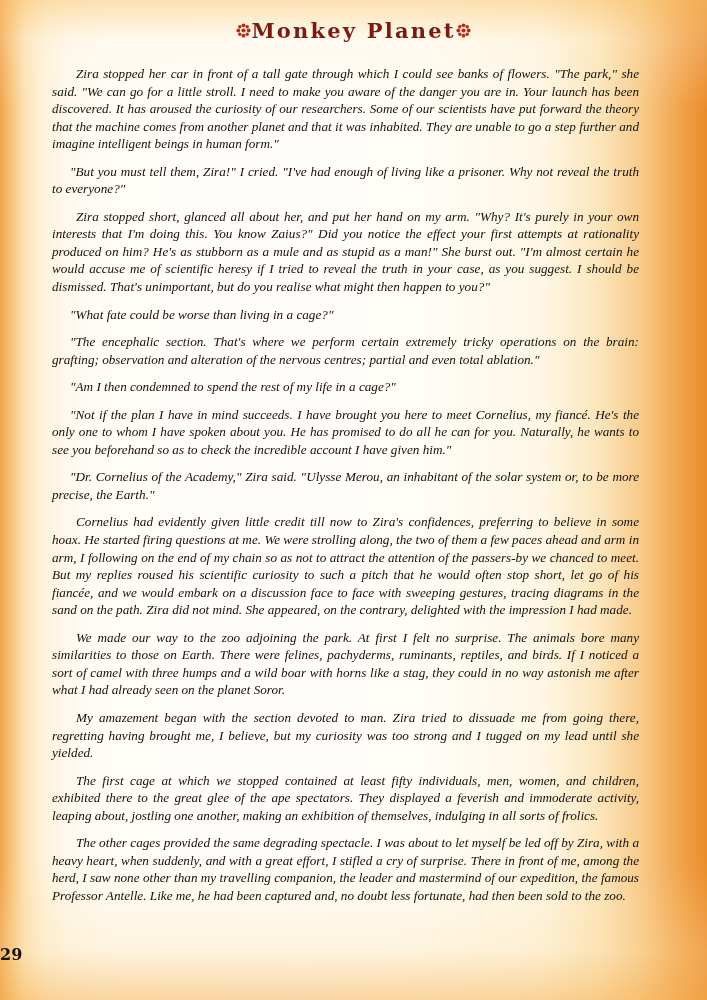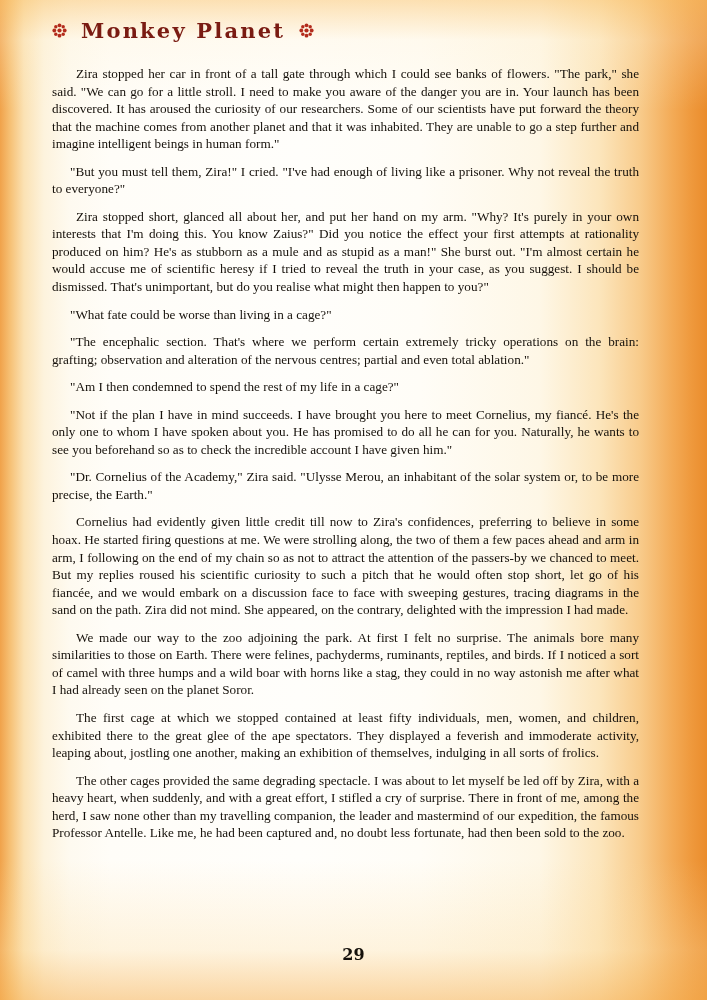--- a/index.html
+++ b/index.html
@@ -51,22 +51,21 @@
   .content {
     position: relative;
     z-index: 2;
     padding: 18px 52px 0 52px;
   }
   .header {
     text-align: center;
     margin: 0 0 22px 0;
     display: flex;
     align-items: center;
-    justify-content: flex-start;
-    gap: 14px;
+    justify-content: center;
   }
   .book-title {
     font-family: "DejaVu Serif", serif;
     font-weight: bold;
     font-size: 21px;
     letter-spacing: 2.2px;
     color: #7a1b12;
     white-space: nowrap;
   }
   .ornament {
@@ -78,30 +77,31 @@
   .ornament svg { display: block; }
 
   .body-text p {
     margin: 0 16px 10px 0;
     font-size: 13.2px;
     line-height: 1.33;
     text-align: justify;
     text-indent: 24px;
     color: #15100a;
     hyphens: auto;
+    font-style: italic;
   }
   .body-text p.noindent {
     text-indent: 18px;
   }
   .page-number {
     position: absolute;
     bottom: 36px;
     left: 0;
     right: 0;
-    text-align: center;
+    text-align: left;
     font-family: "DejaVu Serif", serif;
     font-weight: bold;
     font-size: 16px;
     color: #14100a;
     z-index: 3;
   }
 </style>
 </head>
 <body>
 
@@ -148,20 +148,21 @@
       <p>Zira stopped her car in front of a tall gate through which I could see banks of flowers. "The park," she said. "We can go for a little stroll. I need to make you aware of the danger you are in. Your launch has been discovered. It has aroused the curiosity of our researchers. Some of our scientists have put forward the theory that the machine comes from another planet and that it was inhabited. They are unable to go a step further and imagine intelligent beings in human form."</p>
       <p class="noindent">"But you must tell them, Zira!" I cried. "I've had enough of living like a prisoner. Why not reveal the truth to everyone?"</p>
       <p>Zira stopped short, glanced all about her, and put her hand on my arm. "Why? It's purely in your own interests that I'm doing this. You know Zaius?" Did you notice the effect your first attempts at rationality produced on him? He's as stubborn as a mule and as stupid as a man!" She burst out. "I'm almost certain he would accuse me of scientific heresy if I tried to reveal the truth in your case, as you suggest. I should be dismissed. That's unimportant, but do you realise what might then happen to you?"</p>
       <p class="noindent">"What fate could be worse than living in a cage?"</p>
       <p class="noindent">"The encephalic section. That's where we perform certain extremely tricky operations on the brain: grafting; observation and alteration of the nervous centres; partial and even total ablation."</p>
       <p class="noindent">"Am I then condemned to spend the rest of my life in a cage?"</p>
       <p class="noindent">"Not if the plan I have in mind succeeds. I have brought you here to meet Cornelius, my fiancé. He's the only one to whom I have spoken about you. He has promised to do all he can for you. Naturally, he wants to see you beforehand so as to check the incredible account I have given him."</p>
       <p class="noindent">"Dr. Cornelius of the Academy," Zira said. "Ulysse Merou, an inhabitant of the solar system or, to be more precise, the Earth."</p>
       <p>Cornelius had evidently given little credit till now to Zira's confidences, preferring to believe in some hoax. He started firing questions at me. We were strolling along, the two of them a few paces ahead and arm in arm, I following on the end of my chain so as not to attract the attention of the passers-by we chanced to meet. But my replies roused his scientific curiosity to such a pitch that he would often stop short, let go of his fiancée, and we would embark on a discussion face to face with sweeping gestures, tracing diagrams in the sand on the path. Zira did not mind. She appeared, on the contrary, delighted with the impression I had made.</p>
       <p>We made our way to the zoo adjoining the park. At first I felt no surprise. The animals bore many similarities to those on Earth. There were felines, pachyderms, ruminants, reptiles, and birds. If I noticed a sort of camel with three humps and a wild boar with horns like a stag, they could in no way astonish me after what I had already seen on the planet Soror.</p>
+      <p>My amazement began with the section devoted to man. Zira tried to dissuade me from going there, regretting having brought me, I believe, but my curiosity was too strong and I tugged on my lead until she yielded.</p>
       <p>The first cage at which we stopped contained at least fifty individuals, men, women, and children, exhibited there to the great glee of the ape spectators. They displayed a feverish and immoderate activity, leaping about, jostling one another, making an exhibition of themselves, indulging in all sorts of frolics.</p>
       <p>The other cages provided the same degrading spectacle. I was about to let myself be led off by Zira, with a heavy heart, when suddenly, and with a great effort, I stifled a cry of surprise. There in front of me, among the herd, I saw none other than my travelling companion, the leader and mastermind of our expedition, the famous Professor Antelle. Like me, he had been captured and, no doubt less fortunate, had then been sold to the zoo.</p>
     </div>
 
   </div>
 
   <div class="page-number">29</div>
 </div>
 
 </body></html>

